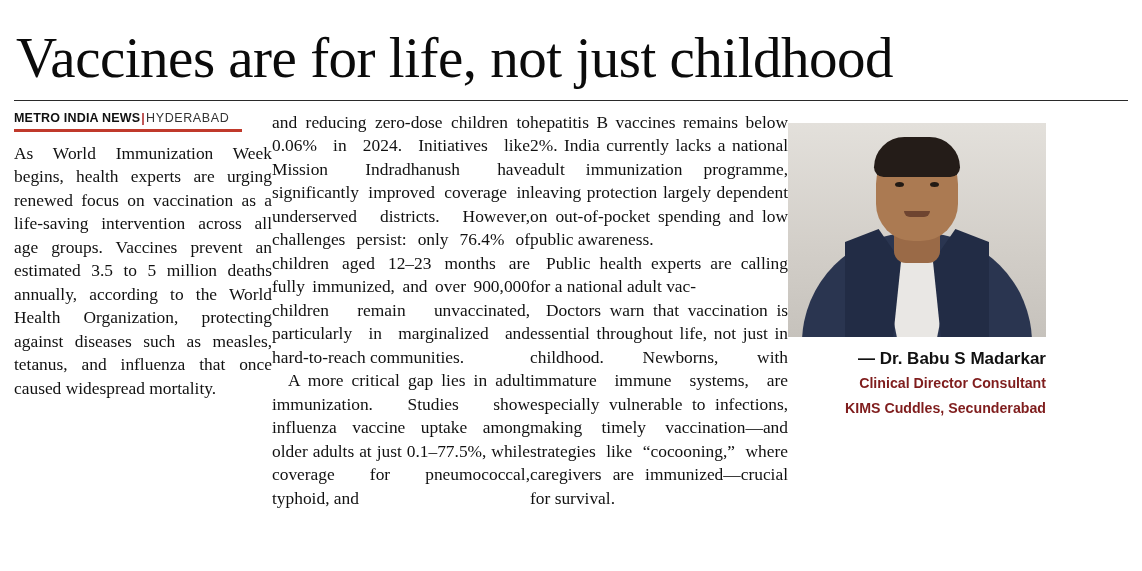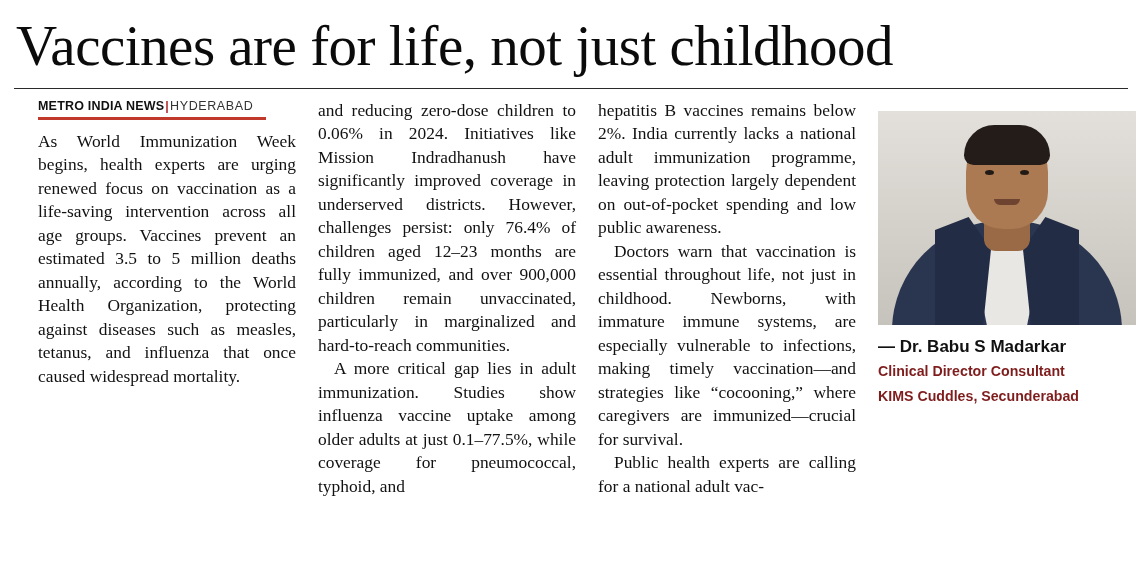--- a/index.html
+++ b/index.html
@@ -12,43 +12,41 @@
     height: 571px;
     overflow: hidden;
     font-family: "Liberation Serif", serif;
     color: #111111;
   }
   .page {
     position: relative;
     width: 1142px;
     height: 571px;
     box-sizing: border-box;
-    padding: 9px 14px 0 14px;
+    padding: 21px 14px 0 14px;
   }
   .headline {
     font-family: "Liberation Serif", serif;
     font-size: 57px;
     line-height: 1.0;
     font-weight: 400;
     letter-spacing: -0.5px;
     color: #0b0b0b;
     white-space: nowrap;
     margin: 8px 0 0 2px;
   }
   .rule {
     width: 100%;
     height: 1px;
     background: #2a2a2a;
     margin: 14px 0 0 0;
   }
   .columns {
     display: flex;
-    gap: 22px;
     margin-top: 10px;
-    margin-left: 24px;
   }
   .col {
     width: 258px;
     flex: 0 0 258px;
   }
   .byline {
     font-family: "Liberation Sans", sans-serif;
     font-size: 12.5px;
     letter-spacing: 0.2px;
     margin-bottom: 3px;
@@ -187,21 +185,21 @@
     left: 50%;
     bottom: 120px;
     width: 26px;
     height: 6px;
     transform: translateX(-50%);
     background: #6e4430;
     border-radius: 0 0 14px 14px;
   }
   .credit {
     font-family: "Liberation Sans", sans-serif;
-    text-align: left;
+    text-align: right;
     margin-top: 12px;
   }
   .credit .name {
     font-size: 17px;
     font-weight: bold;
     color: #111111;
     white-space: nowrap;
   }
   .credit .role {
     font-size: 14.2px;
@@ -230,22 +228,22 @@
       <p class="body">As World Immunization Week begins, health experts are urging renewed focus on vaccination as a life-saving intervention across all age groups. Vaccines prevent an estimated 3.5 to 5 million deaths annually, according to the World Health Organization, protecting against diseases such as measles, tetanus, and influenza that once caused widespread mortality.</p>
     </div>
 
     <div class="col">
       <p class="body">and reducing zero-dose children to 0.06% in 2024. Initiatives like Mission Indradhanush have significantly improved coverage in underserved districts. However, challenges persist: only 76.4% of children aged 12–23 months are fully immunized, and over 900,000 children remain unvaccinated, particularly in marginalized and hard-to-reach communities.</p>
       <p class="body">A more critical gap lies in adult immunization. Studies show influenza vaccine uptake among older adults at just 0.1–77.5%, while coverage for pneumococcal, typhoid, and</p>
     </div>
 
     <div class="col">
       <p class="body">hepatitis B vaccines remains below 2%. India currently lacks a national adult immunization programme, leaving protection largely dependent on out-of-pocket spending and low public awareness.</p>
+      <p class="body">Public health experts are calling for a national adult vac-</p>
       <p class="body">Doctors warn that vaccination is essential throughout life, not just in childhood. Newborns, with immature immune systems, are especially vulnerable to infections, making timely vaccination—and strategies like “cocooning,” where caregivers are immunized—crucial for survival.</p>
-      <p class="body">Public health experts are calling for a national adult vac-</p>
     </div>
 
     <div class="col">
 
       <div class="photo">
         <div class="backdrop"></div>
         <div class="suit"></div>
         <div class="shirt"></div>
         <div class="lapel-l"></div>
         <div class="lapel-r"></div>

